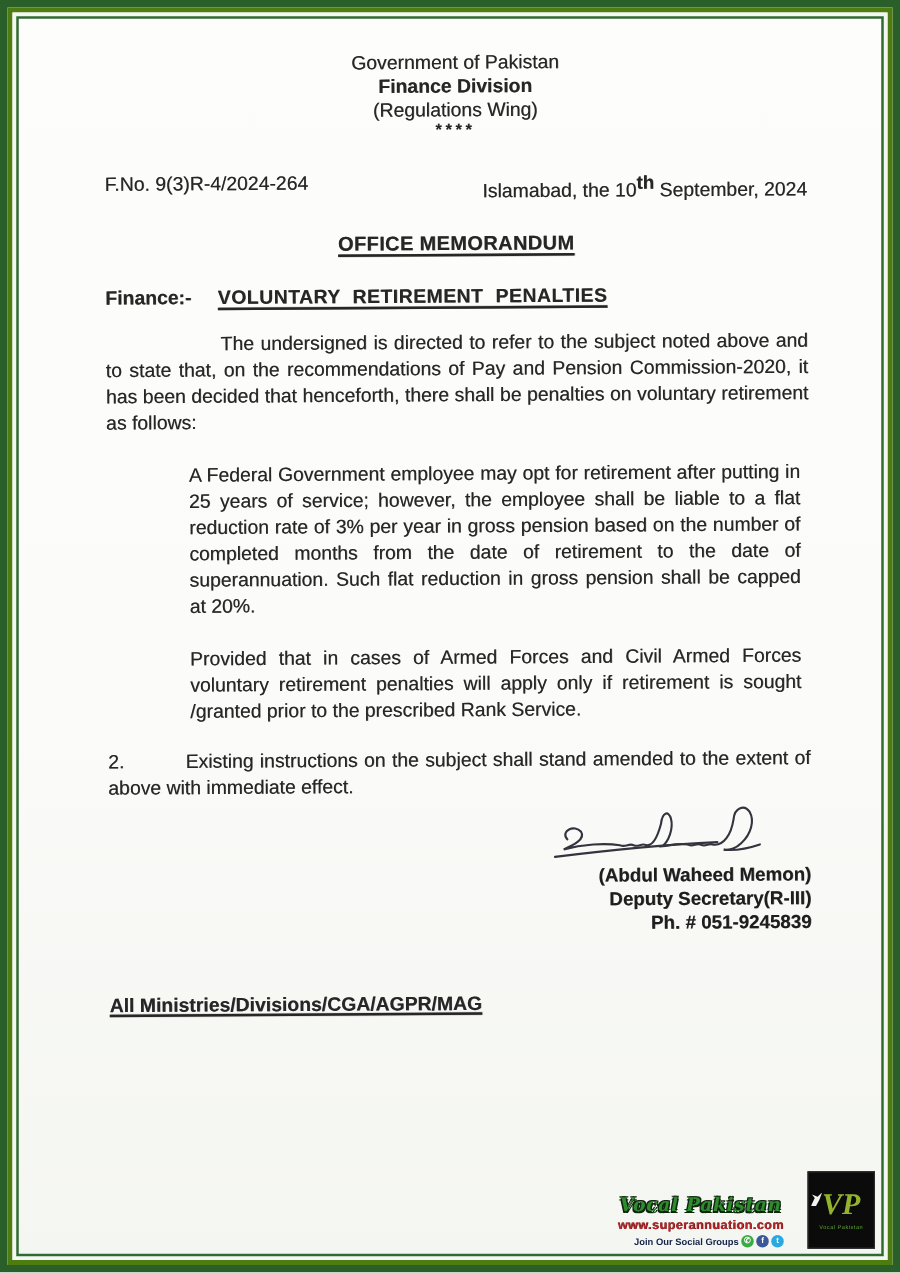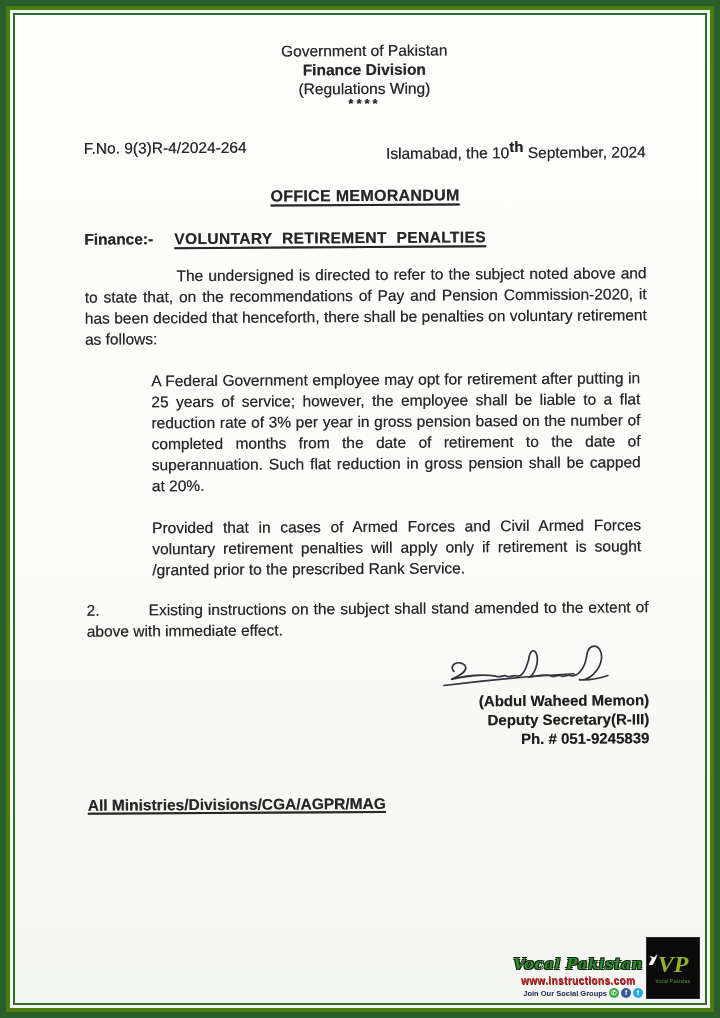--- a/index.html
+++ b/index.html
@@ -42,21 +42,21 @@
   .p-num { margin-top: 19px; }
   .num-label { display: inline-block; width: 62px; }
 
   .sig-block { margin-top: 4px; text-align: right; font-weight: bold; font-size: 15px; line-height: 19px; color: #1e1e1e; }
   .sig-svg { display: block; margin: 0 6px -4px auto; }
 
   .distribution { display: inline-block; margin-top: 44px; font-weight: bold;
     text-decoration: underline; text-underline-offset: 2px; text-decoration-thickness: 1.5px; }
 
   
-  .watermark { position: absolute; right: 5px; bottom: 4px; display: flex; align-items: stretch; gap: 3px; margin-left: 48px; }
+  .watermark { position: absolute; right: 5px; bottom: 4px; display: flex; align-items: stretch; gap: 19px; margin-left: 48px; }
   .wm-left { display: flex; flex-direction: column; justify-content: flex-end; text-align: center; padding-bottom: 1px; }
   .wm-brand { font-family: "DejaVu Serif", serif; font-style: italic; font-weight: bold; font-size: 15px; color: #2e8b2e;
     text-shadow: 1px 1px 0 #102410, -1px -1px 0 #102410, 1px -1px 0 #102410, -1px 1px 0 #102410; letter-spacing: 0.5px; }
   .wm-url { font-weight: bold; font-size: 10px; color: #b5282a; letter-spacing: 0.4px; margin-top: 2px;
     text-shadow: 0.5px 0.5px 0 #6b1214; }
   .wm-social { display: flex; align-items: center; justify-content: flex-end; gap: 2px; margin-top: 2px;
     font-weight: bold; font-size: 7.5px; color: #15224a; }
   .sicon { width: 10px; height: 10px; border-radius: 50%; color: #fff; font-size: 6.5px; line-height: 10px;
     text-align: center; display: inline-block; font-weight: bold; }
   .ic-wa { background: #3dab44; } .ic-fb { background: #3b5998; } .ic-tw { background: #2aa9e0; }
@@ -121,21 +121,21 @@
 
       <div>
         <span class="distribution">All Ministries/Divisions/CGA/AGPR/MAG</span>
       </div>
 
     </div>
 
     <div class="watermark">
       <div class="wm-left">
         <div class="wm-brand">Vocal Pakistan</div>
-        <div class="wm-url">www.instructions.com</div>
+        <div class="wm-url">www.superannuation.com</div>
         <div class="wm-social">
           <span>Join Our Social Groups</span>
           <span class="sicon ic-wa">✆</span>
           <span class="sicon ic-fb">f</span>
           <span class="sicon ic-tw">t</span>
         </div>
       </div>
       <div class="wm-logo">
         <span class="wm-mono"><span class="wm-bird"></span><span>VP</span></span>
         <span class="wm-caption">Vocal Pakistan</span>

